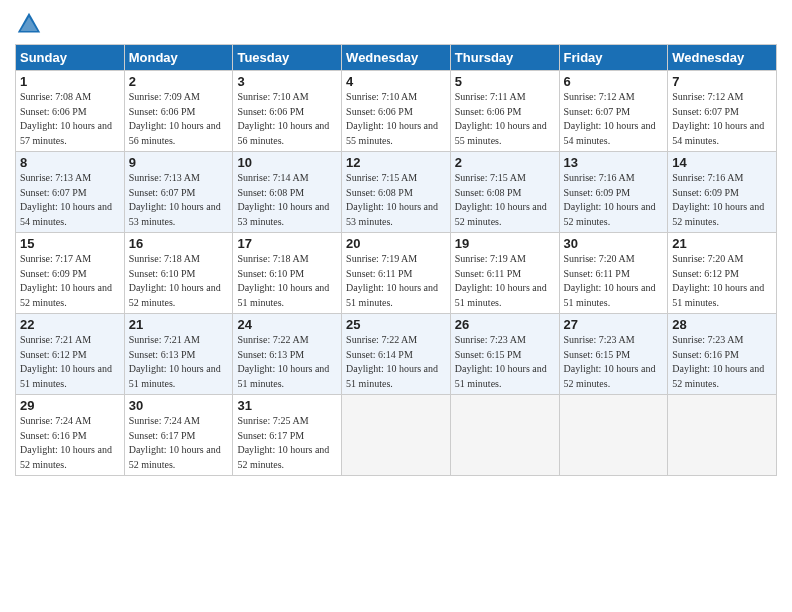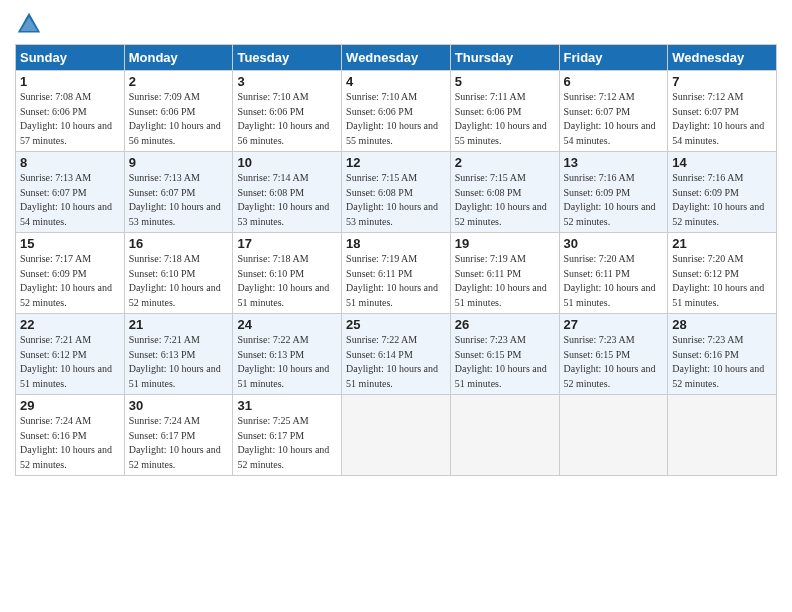--- a/index.html
+++ b/index.html
@@ -144,21 +144,21 @@
           <td><span class="day-num">10</span><span class="day-info">Sunrise: 7:14 AM<br>Sunset: 6:08 PM<br>Daylight: 10 hours and 53 minutes.</span></td>
           <td><span class="day-num">12</span><span class="day-info">Sunrise: 7:15 AM<br>Sunset: 6:08 PM<br>Daylight: 10 hours and 53 minutes.</span></td>
           <td><span class="day-num">2</span><span class="day-info">Sunrise: 7:15 AM<br>Sunset: 6:08 PM<br>Daylight: 10 hours and 52 minutes.</span></td>
           <td><span class="day-num">13</span><span class="day-info">Sunrise: 7:16 AM<br>Sunset: 6:09 PM<br>Daylight: 10 hours and 52 minutes.</span></td>
           <td><span class="day-num">14</span><span class="day-info">Sunrise: 7:16 AM<br>Sunset: 6:09 PM<br>Daylight: 10 hours and 52 minutes.</span></td>
         </tr>
         <tr>
           <td><span class="day-num">15</span><span class="day-info">Sunrise: 7:17 AM<br>Sunset: 6:09 PM<br>Daylight: 10 hours and 52 minutes.</span></td>
           <td><span class="day-num">16</span><span class="day-info">Sunrise: 7:18 AM<br>Sunset: 6:10 PM<br>Daylight: 10 hours and 52 minutes.</span></td>
           <td><span class="day-num">17</span><span class="day-info">Sunrise: 7:18 AM<br>Sunset: 6:10 PM<br>Daylight: 10 hours and 51 minutes.</span></td>
-          <td><span class="day-num">18</span><span class="day-info">Sunrise: 7:19 AM<br>Sunset: 6:11 PM<br>Daylight: 10 hours and 51 minutes.</span></td>
+          <td><span class="day-num">20</span><span class="day-info">Sunrise: 7:19 AM<br>Sunset: 6:11 PM<br>Daylight: 10 hours and 51 minutes.</span></td>
           <td><span class="day-num">19</span><span class="day-info">Sunrise: 7:19 AM<br>Sunset: 6:11 PM<br>Daylight: 10 hours and 51 minutes.</span></td>
           <td><span class="day-num">30</span><span class="day-info">Sunrise: 7:20 AM<br>Sunset: 6:11 PM<br>Daylight: 10 hours and 51 minutes.</span></td>
           <td><span class="day-num">21</span><span class="day-info">Sunrise: 7:20 AM<br>Sunset: 6:12 PM<br>Daylight: 10 hours and 51 minutes.</span></td>
         </tr>
         <tr>
           <td><span class="day-num">22</span><span class="day-info">Sunrise: 7:21 AM<br>Sunset: 6:12 PM<br>Daylight: 10 hours and 51 minutes.</span></td>
           <td><span class="day-num">21</span><span class="day-info">Sunrise: 7:21 AM<br>Sunset: 6:13 PM<br>Daylight: 10 hours and 51 minutes.</span></td>
           <td><span class="day-num">24</span><span class="day-info">Sunrise: 7:22 AM<br>Sunset: 6:13 PM<br>Daylight: 10 hours and 51 minutes.</span></td>
           <td><span class="day-num">25</span><span class="day-info">Sunrise: 7:22 AM<br>Sunset: 6:14 PM<br>Daylight: 10 hours and 51 minutes.</span></td>
           <td><span class="day-num">26</span><span class="day-info">Sunrise: 7:23 AM<br>Sunset: 6:15 PM<br>Daylight: 10 hours and 51 minutes.</span></td>

